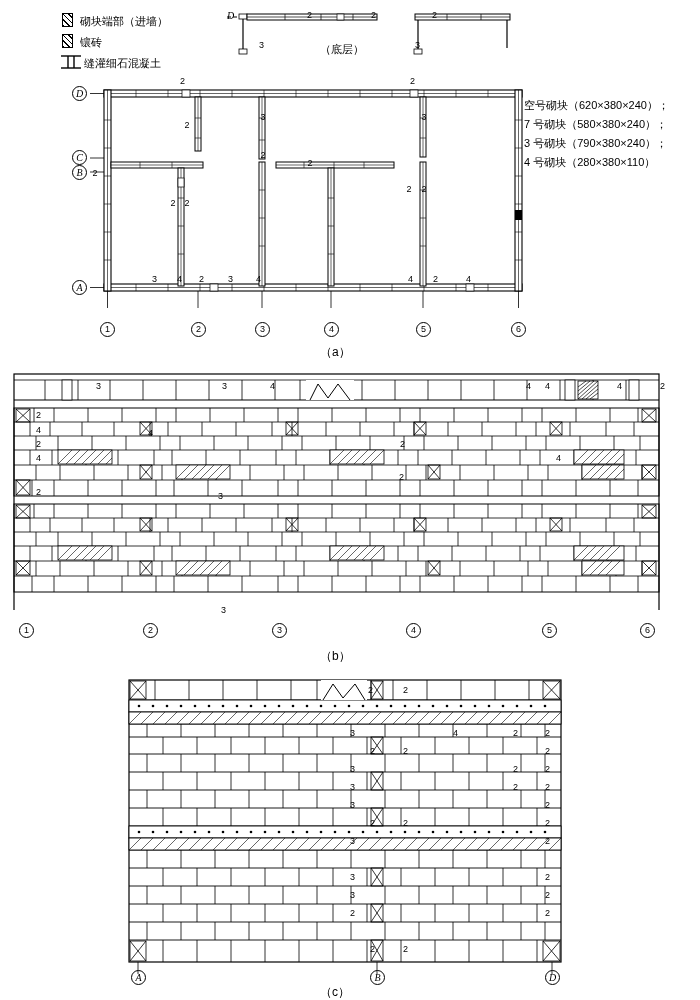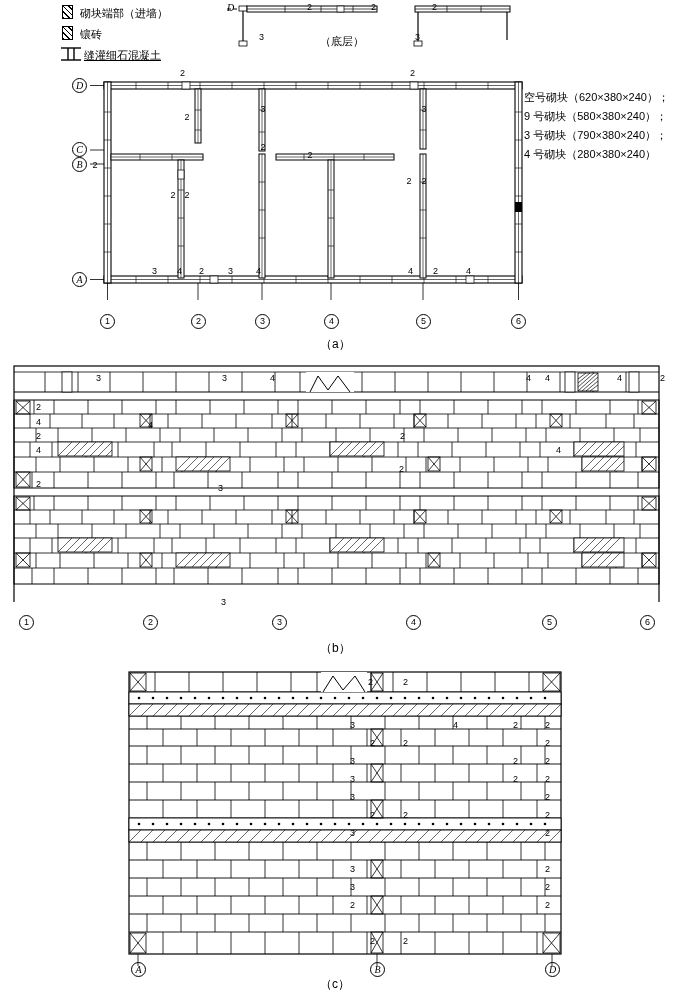--- a/index.html
+++ b/index.html
@@ -10,21 +10,21 @@
   body {
     width: 700px;
     height: 1000px;
     position: relative;
     font-family: "Liberation Sans", sans-serif;
     color: #000;
     overflow: hidden;
   }
   .page {
     position: absolute;
-    left: 0; top: 0;
+    left: 0; top: 8px;
     width: 700px;
     height: 700px;
   }
   .lbl {
     position: absolute;
     font-size: 11px;
     line-height: 11px;
     white-space: nowrap;
   }
   .lbl.sm { font-size: 10px; line-height: 10px; }
@@ -78,21 +78,21 @@
 
     <div class="swatch hatch-b" style="left:62px;top:26px;width:11px;height:14px;"></div>
     <div class="lbl" style="left:80px;top:29px;">镶砖</div>
 
     <svg width="22" height="16" viewBox="0 0 22 16" style="left:60px;top:46px;">
       <line x1="1" y1="2" x2="21" y2="2" stroke="#000" stroke-width="1.4"></line>
       <line x1="1" y1="14" x2="21" y2="14" stroke="#000" stroke-width="1.4"></line>
       <line x1="8" y1="2" x2="8" y2="14" stroke="#000" stroke-width="1.4"></line>
       <line x1="14" y1="2" x2="14" y2="14" stroke="#000" stroke-width="1.4"></line>
     </svg>
-    <div class="lbl" style="left:84px;top:50px;text-decoration:underline;">缝灌细石混凝土</div>
+    <div class="lbl" style="left:84px;top:50px;">缝灌细石混凝土</div>
   </div>
 
   <div>
     <svg width="300" height="60" viewBox="0 0 300 60" style="left:225px;top:0px;">
 
       <line x1="18" y1="8" x2="18" y2="46" stroke="#000" stroke-width="1.2"></line>
       <rect x="14" y="6" width="8" height="5" fill="#fff" stroke="#000" stroke-width="0.8"></rect>
       <rect x="14" y="41" width="8" height="5" fill="#fff" stroke="#000" stroke-width="0.8"></rect>
 
       <rect x="22" y="6" width="130" height="6" fill="#fff" stroke="#000" stroke-width="1"></rect>
@@ -116,23 +116,23 @@
     <div class="lbl xs" style="left:259px;top:33px;">3</div>
     <div class="lbl xs" style="left:307px;top:3px;">2</div>
     <div class="lbl xs" style="left:371px;top:3px;">2</div>
     <div class="lbl xs" style="left:432px;top:3px;">2</div>
     <div class="lbl xs" style="left:415px;top:33px;">3</div>
     <div class="lbl" style="left:320px;top:36px;">（底层）</div>
   </div>
 
   <div class="notes" style="left:524px;top:88px;">
     <div>空号砌块（620×380×240）；</div>
-    <div>9 号砌块（580×380×240）；</div>
+    <div>7 号砌块（580×380×240）；</div>
     <div>3 号砌块（790×380×240）；</div>
-    <div>4 号砌块（280×380×240）</div>
+    <div>4 号砌块（280×380×110）</div>
   </div>
 
   <div>
     <svg width="470" height="230" viewBox="0 0 470 230" style="left:90px;top:78px;">
 
       <rect x="14" y="4" width="418" height="7" fill="#fff" stroke="#000" stroke-width="1.1"></rect>
       <line x1="14" y1="7.5" x2="432" y2="7.5" stroke="#000" stroke-width="0.6"></line>
       <g stroke="#000" stroke-width="0.6">
         <line x1="46" y1="4" x2="46" y2="11"></line>
           <line x1="78" y1="4" x2="78" y2="11"></line>

